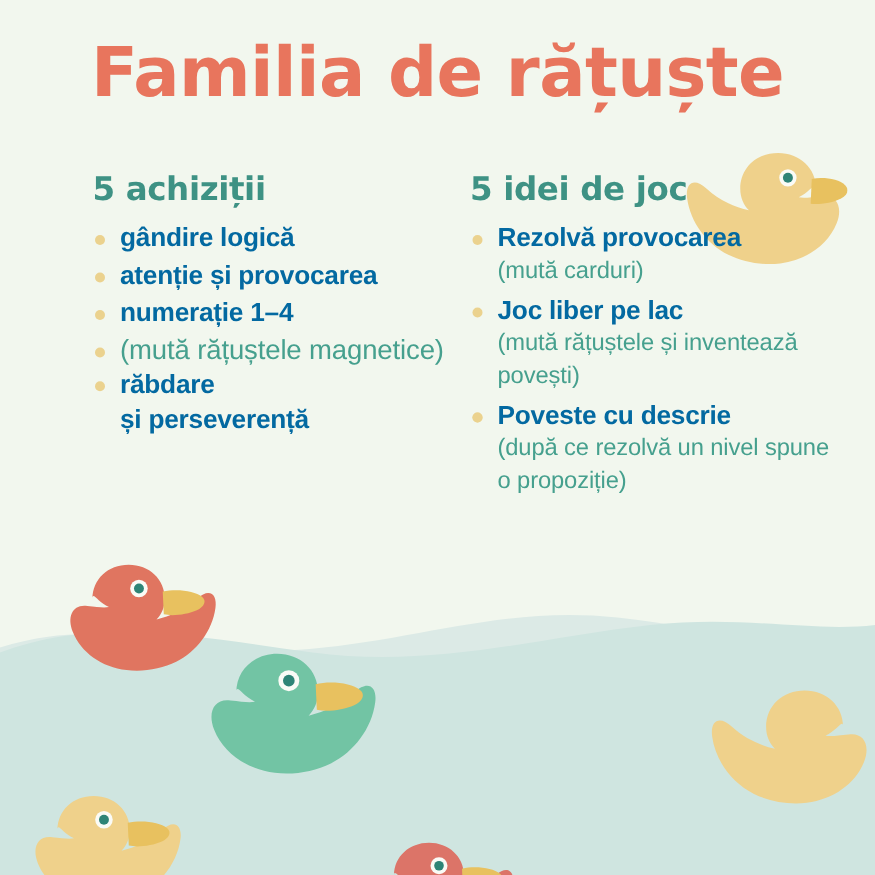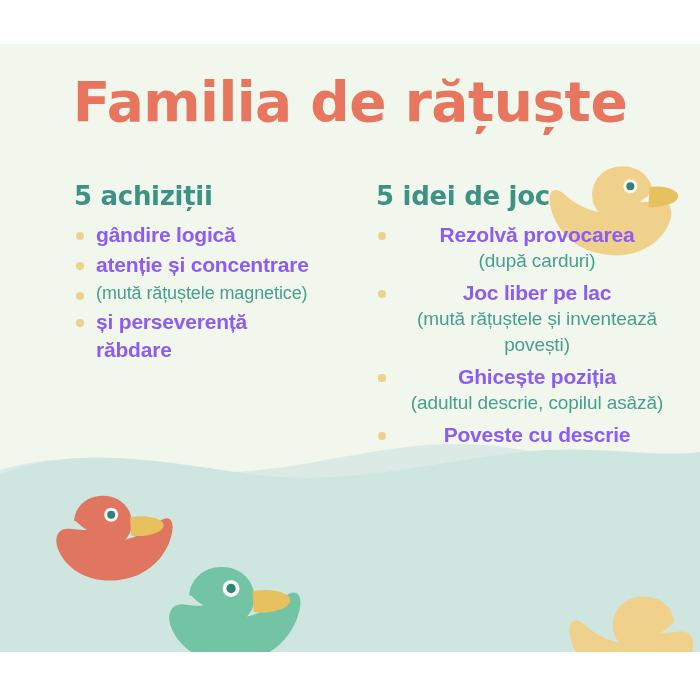--- a/index.html
+++ b/index.html
@@ -9,24 +9,23 @@
   body {
     width: 700px;
     height: 700px;
     overflow: hidden;
     font-family: "Liberation Sans", sans-serif;
   }
 
   #poster {
     position: relative;
     width: 700px;
-    height: 608px;
+    height: 700px;
     background: #F2F7EE;
     overflow: hidden;
-    margin-top: 44px;
   }
 
   
   .water-layer {
     position: absolute;
     left: 0;
     width: 700px;
     pointer-events: none;
   }
   #water-back {
@@ -102,36 +101,36 @@
     width: 8px;
     height: 8px;
     border-radius: 50%;
     background: #EBD28E;
   }
   .b-main {
     display: block;
     font-size: 21px;
     line-height: 27px;
     font-weight: 600;
-    color: #8b5cf6;
+    color: #0369a1;
     letter-spacing: -0.2px;
   }
   .b-sub {
     display: block;
     font-size: 19px;
     line-height: 26px;
     font-weight: 400;
     color: #46A08E;
     letter-spacing: -0.1px;
   }
   #col-left .b-main { font-size: 21px; line-height: 28px; }
-  #col-left .b-sub  { font-size: 18px; line-height: 25px; }
+  #col-left .b-sub  { font-size: 22px; line-height: 25px; }
   #col-left ul.bullets > li { margin-bottom: 2px; }
 
-  #col-right ul.bullets > li { margin-bottom: 5px; text-align: center; }
+  #col-right ul.bullets > li { margin-bottom: 5px; }
 </style>
 </head>
 <body>
 
 <div id="poster">
 
   <div class="water-layer" id="water-back">
     <svg viewBox="0 0 700 240" preserveAspectRatio="none" width="700" height="240" aria-hidden="true">
       <path d="M0,58 C90,30 150,66 236,60 C330,54 400,24 494,34 C580,43 640,68 700,58 L700,240 L0,240 Z" fill="#DCEAE6"></path>
     </svg>
@@ -201,55 +200,55 @@
 
   <div class="column" id="col-left">
     <div class="col-heading">5 achiziții</div>
     <ul class="bullets">
       <li>
         <span class="dot"></span>
         <span class="b-main">gândire logică</span>
       </li>
       <li>
         <span class="dot"></span>
-        <span class="b-main">atenție și concentrare</span>
+        <span class="b-main">atenție și provocarea</span>
+      </li>
+      <li>
+        <span class="dot"></span>
+        <span class="b-main">numerație 1–4</span>
       </li>
       <li>
         <span class="dot"></span>
         <span class="b-sub">(mută rățuștele magnetice)</span>
       </li>
       <li>
         <span class="dot"></span>
+        <span class="b-main">răbdare</span>
         <span class="b-main">și perseverență</span>
-        <span class="b-main">răbdare</span>
       </li>
     </ul>
   </div>
 
   <div class="column" id="col-right">
     <div class="col-heading">5 idei de joc</div>
     <ul class="bullets">
       <li>
         <span class="dot"></span>
         <span class="b-main">Rezolvă provocarea</span>
-        <span class="b-sub">(după carduri)</span>
+        <span class="b-sub">(mută carduri)</span>
       </li>
       <li>
         <span class="dot"></span>
         <span class="b-main">Joc liber pe lac</span>
         <span class="b-sub">(mută rățuștele și inventează povești)</span>
       </li>
       <li>
         <span class="dot"></span>
       </li>
       <li>
         <span class="dot"></span>
-        <span class="b-main">Ghicește poziția</span>
-        <span class="b-sub">(adultul descrie, copilul asâză)</span>
-      </li>
-      <li>
-        <span class="dot"></span>
         <span class="b-main">Poveste cu descrie</span>
+        <span class="b-sub">(după ce rezolvă un nivel spune o propoziție)</span>
       </li>
     </ul>
   </div>
 
 </div>
 
 </body></html>

